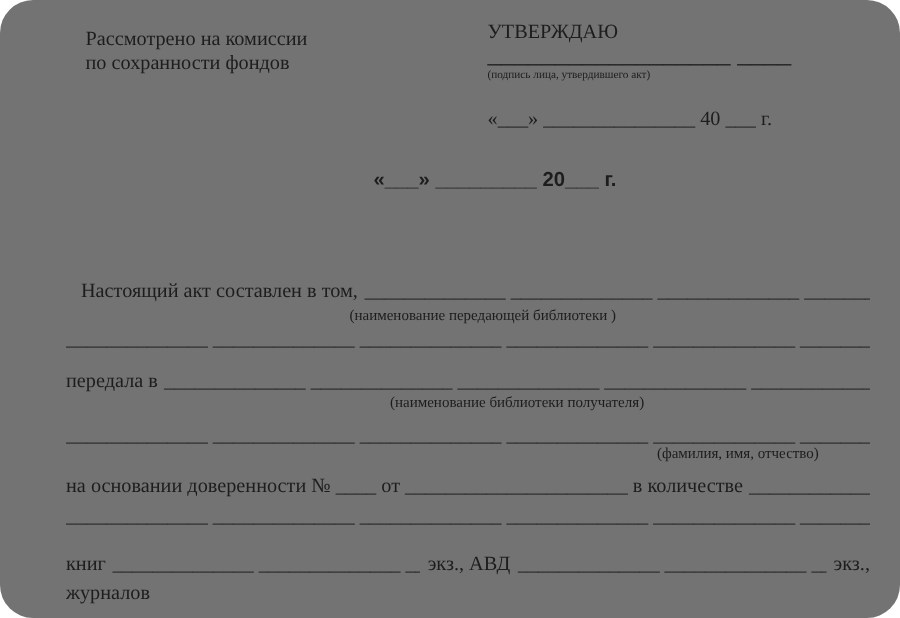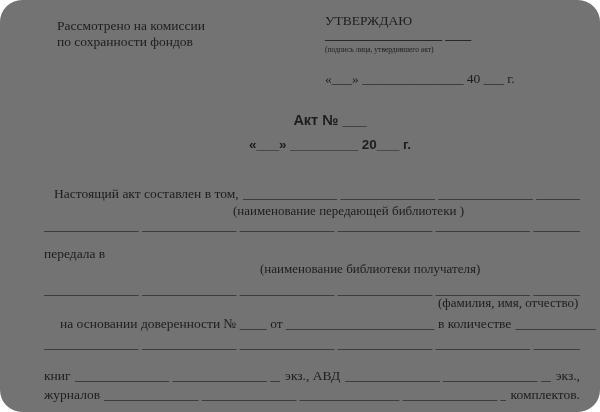--- a/index.html
+++ b/index.html
@@ -31,33 +31,33 @@
   .blankline {
     position: absolute;
     white-space: nowrap;
     overflow: hidden;
     font-size: 13.5px;
     line-height: 15px;
     height: 16px;
   }
   .caption {
     position: absolute;
-    font-size: 13px;
+    font-size: 10px;
     line-height: 10px;
     white-space: nowrap;
     color: #1d1d1d;
     text-align: center;
   }
   
   .reviewed { left: 57px; top: 18px; }
   .reviewed div { font-size: 13.5px; line-height: 16px; }
   
   .approve { left: 325px; top: 13px; width: 230px; }
   .approve-label { font-size: 13.5px; line-height: 15px; }
-  .approve-sign { font-size: 13px; line-height: 14px; white-space: nowrap; font-weight: bold; }
+  .approve-sign { font-size: 18px; line-height: 14px; white-space: nowrap; }
   .approve-caption { font-size: 7.5px; line-height: 10px; margin-top: 3px; white-space: nowrap; }
   .approve-date { font-size: 13.5px; line-height: 15px; margin-top: 16px; white-space: nowrap; }
   
   .titleblock { left: 60px; right: 0; top: 112px; text-align: center; }
   .title-act {
     font-family: "Liberation Sans", sans-serif;
     font-weight: bold;
     font-size: 14.5px;
     line-height: 17px;
     margin-bottom: 8px;
@@ -80,61 +80,60 @@
   </div>
 
   <div class="abs approve">
     <div class="approve-label">УТВЕРЖДАЮ</div>
     <div class="approve-sign">__________________ ____</div>
     <div class="approve-caption">(подпись лица, утвердившего акт)</div>
     <div class="approve-date">«___» _______________ 40 ___ г.</div>
   </div>
 
   <div class="abs titleblock">
-    <div class="title-act">Акт № ___</div>
     <div class="title-date">«___» _________ 20___ г.</div>
   </div>
 
   <div class="row" style="left:54px; width:526px; top:186px;">
     <span class="lbl">Настоящий акт составлен в том,</span>
     <span class="fill">______________ ______________ ______________ ______________ ______________ ______________ ______________</span>
   </div>
 
   <div class="caption" style="left:233px; top:206px;">(наименование передающей библиотеки )</div>
 
   <div class="blankline" style="left:44px; width:536px; top:218px;">______________ ______________ ______________ ______________ ______________ ______________ ______________</div>
 
-  <div class="row" style="left:44px; width:536px; top:246px;flex-direction:column;">
+  <div class="row" style="left:44px; width:536px; top:246px;">
     <span class="lbl">передала в</span>
     <span class="fill">______________ ______________ ______________ ______________ ______________ ______________ ______________</span>
   </div>
 
   <div class="caption" style="left:260px; top:264px;">(наименование библиотеки получателя)</div>
 
   <div class="row" style="left:44px; width:536px; top:282px;">
     <span class="fill">______________ ______________ ______________ ______________ ______________ ______________ ______________</span>
   </div>
 
   <div class="caption" style="left:438px; top:298px;">(фамилия, имя, отчество)</div>
 
-  <div class="row" style="left:60px; width:536px; top:316px;">
+  <div class="row" style="left:44px; width:536px; top:316px;">
     <span class="lbl">на основании доверенности № ____ от ______________________ в количестве</span>
     <span class="fill">______________ ______________ ______________ ______________ ______________ ______________ ______________</span>
   </div>
 
   <div class="blankline" style="left:44px; width:536px; top:336px;">______________ ______________ ______________ ______________ ______________ ______________ ______________</div>
 
   <div class="row" style="left:44px; width:536px; top:368px;">
     <span class="lbl">книг</span>
     <span class="fill">______________ ______________ ______________ ______________ ______________ ______________ ______________</span>
     <span class="sep">экз., АВД</span>
     <span class="fill">______________ ______________ ______________ ______________ ______________ ______________ ______________</span>
     <span class="tail">экз.,</span>
   </div>
 
-  <div class="row" style="left:44px; width:536px; top:387px;">
+  <div class="row" style="left:44px; width:536px; top:387px;flex-direction:column;">
     <span class="lbl">журналов</span>
     <span class="fill">______________ ______________ ______________ ______________ ______________ ______________ ______________</span>
     <span class="fill">______________ ______________ ______________ ______________ ______________ ______________ ______________</span>
     <span class="tail">комплектов.</span>
   </div>
 
 </div>
 
 </body></html>

